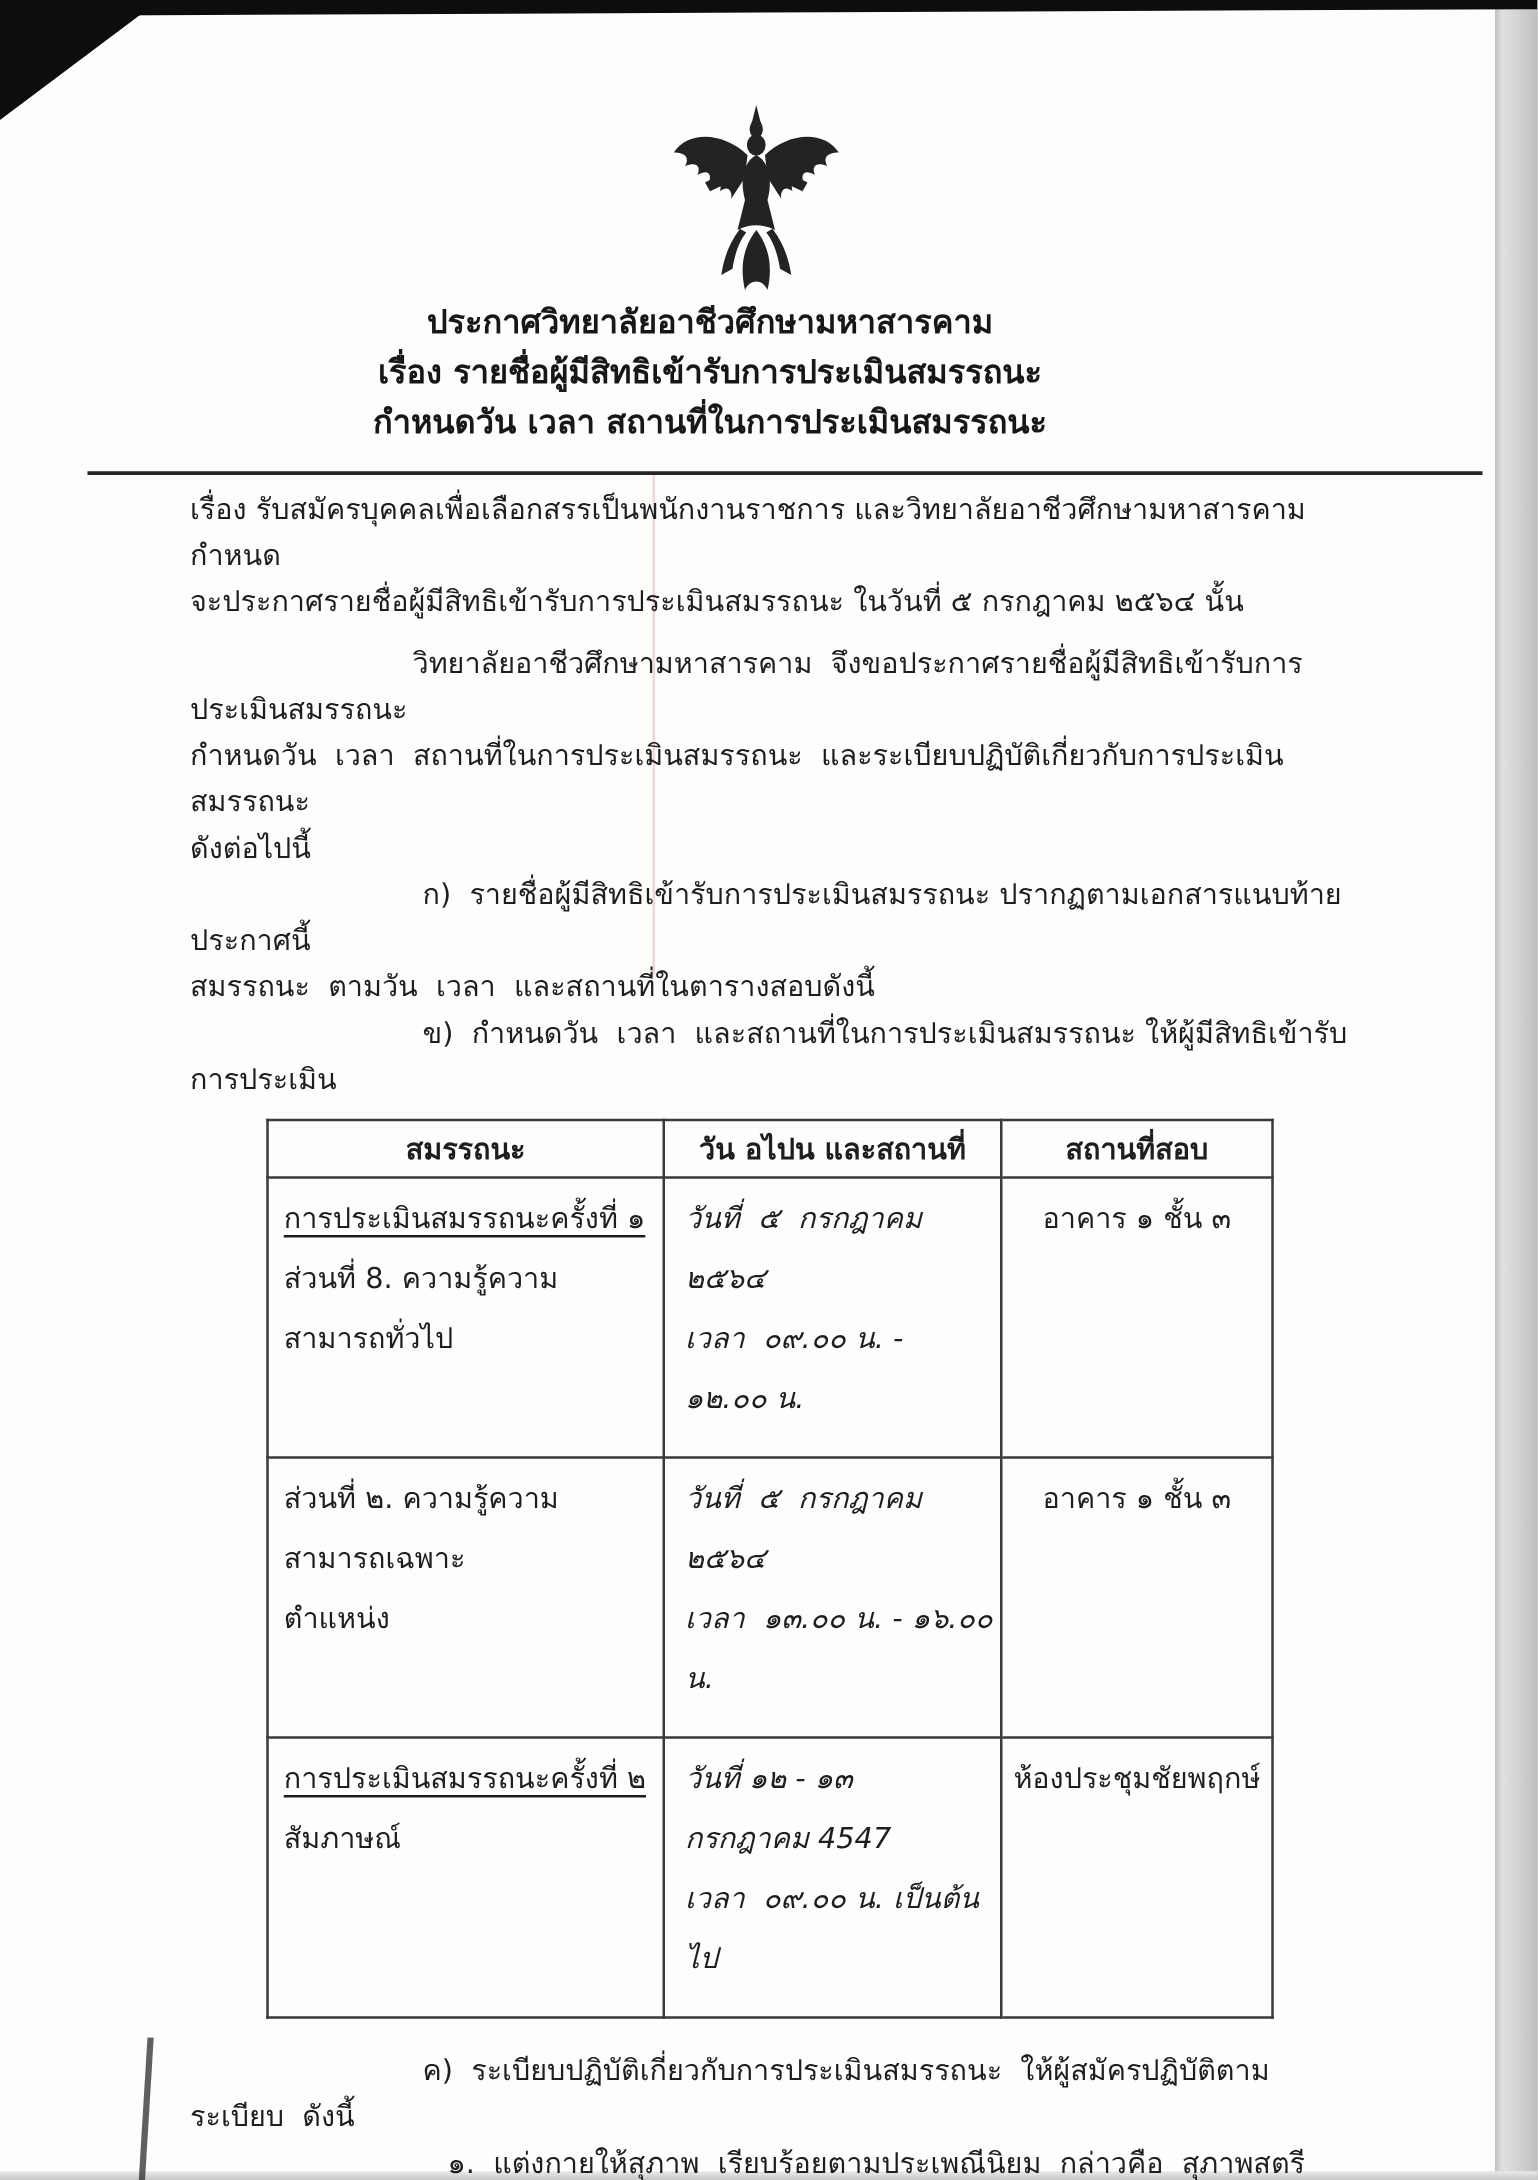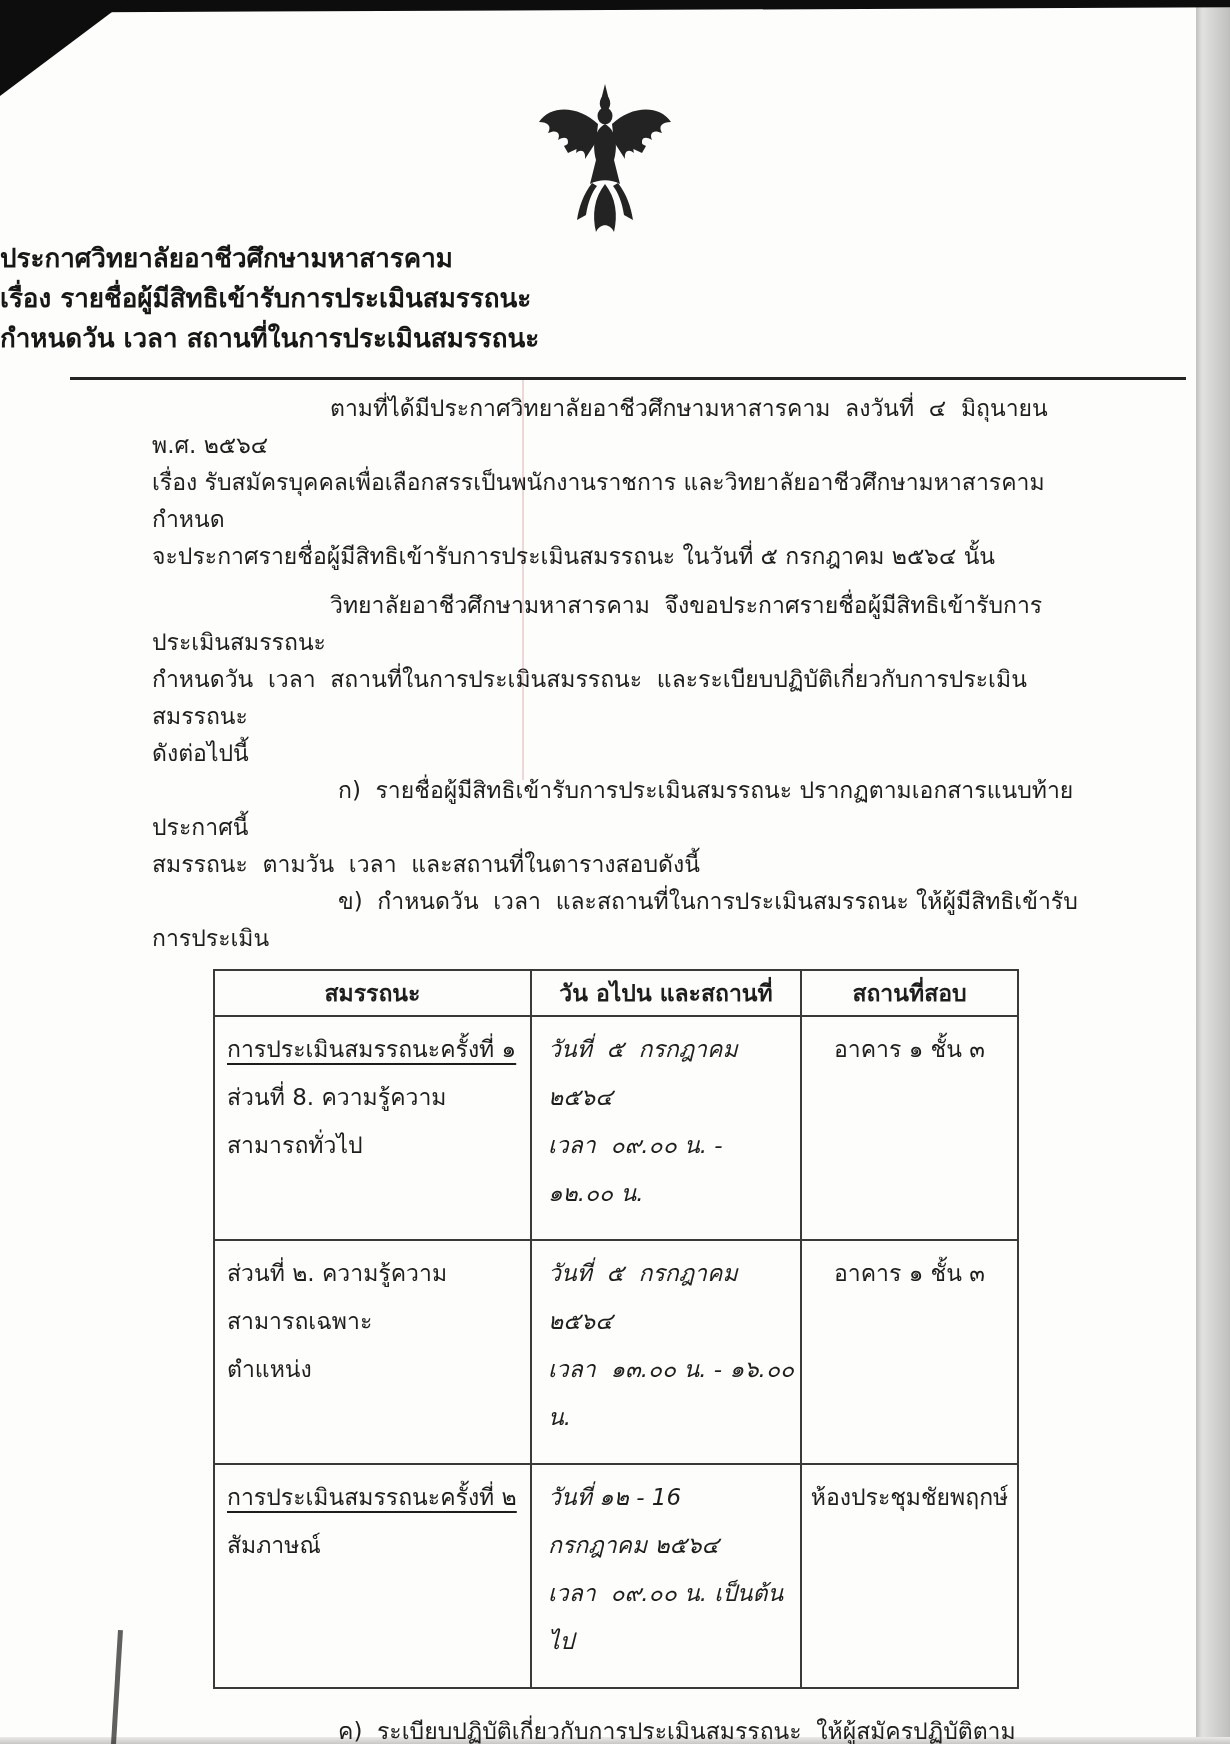--- a/index.html
+++ b/index.html
@@ -13,21 +13,21 @@
   .art{position:absolute;pointer-events:none;}
   .art-topstrip{top:-4px;left:-6px;width:1250px;height:14px;background:#0d0d0d;transform:rotate(-0.25deg);}
   .art-topleft{top:0;left:0;width:128px;height:96px;background:#0d0d0d;clip-path:polygon(0 0,100% 0,0 100%);}
   .art-leftsliver{left:114px;top:1630px;width:5px;height:130px;background:#2b2b2b;transform:rotate(3.5deg);opacity:.75;}
   .art-right{top:0;right:0;width:34px;height:1744px;background:linear-gradient(to right,#e9e9e7,#bfbfbd);box-shadow:inset 3px 0 4px rgba(0,0,0,.18);}
   .art-bottom{bottom:0;left:0;width:1230px;height:7px;background:linear-gradient(to bottom,#eceae8,#c9c7c5);}
   .art-fold{left:522px;top:380px;width:2px;height:400px;background:rgba(196,120,120,.28);}
   
   .emblem{position:absolute;left:533px;top:84px;width:144px;height:152px;}
   
-  .titles{position:absolute;top:238px;left:0;width:1136px;
+  .titles{position:absolute;top:238px;left:0;width:1136px;text-align:center;
           font-weight:bold;font-size:26px;line-height:40px;color:#171717;}
   .headrule{position:absolute;top:377px;left:70px;width:1116px;border-top:3px solid #262626;}
   
   .flow{position:absolute;left:152px;top:390px;width:934px;font-size:23px;}
   .ln{line-height:37px;white-space:pre-wrap;}
   .ind-p{text-indent:178px;}
   .ind-item{text-indent:186px;}
   .ind-num{text-indent:206px;}
   .gap-md{margin-top:12px;}
   .gap-lg{margin-top:24px;}
@@ -77,21 +77,20 @@
 
   <div class="titles">
     <div>ประกาศวิทยาลัยอาชีวศึกษามหาสารคาม</div>
     <div>เรื่อง  รายชื่อผู้มีสิทธิเข้ารับการประเมินสมรรถนะ</div>
     <div>กำหนดวัน เวลา สถานที่ในการประเมินสมรรถนะ</div>
   </div>
   <div class="headrule"></div>
 
   <div class="flow">
 
-    <div class="ln ind-p">ตามที่ได้มีประกาศวิทยาลัยอาชีวศึกษามหาสารคาม  ลงวันที่  ๔  มิถุนายน พ.ศ. ๒๕๖๔</div>
     <div class="ln">เรื่อง รับสมัครบุคคลเพื่อเลือกสรรเป็นพนักงานราชการ และวิทยาลัยอาชีวศึกษามหาสารคามกำหนด</div>
     <div class="ln">จะประกาศรายชื่อผู้มีสิทธิเข้ารับการประเมินสมรรถนะ ในวันที่ ๕ กรกฎาคม ๒๕๖๔ นั้น</div>
 
     <div class="ln ind-p gap-md">วิทยาลัยอาชีวศึกษามหาสารคาม  จึงขอประกาศรายชื่อผู้มีสิทธิเข้ารับการประเมินสมรรถนะ</div>
     <div class="ln">กำหนดวัน  เวลา  สถานที่ในการประเมินสมรรถนะ  และระเบียบปฏิบัติเกี่ยวกับการประเมินสมรรถนะ</div>
     <div class="ln">ดังต่อไปนี้</div>
 
     <div class="ln ind-item">ก)  รายชื่อผู้มีสิทธิเข้ารับการประเมินสมรรถนะ ปรากฏตามเอกสารแนบท้ายประกาศนี้</div>
     <div class="ln">สมรรถนะ  ตามวัน  เวลา  และสถานที่ในตารางสอบดังนี้</div>
     <div class="ln ind-item">ข)  กำหนดวัน  เวลา  และสถานที่ในการประเมินสมรรถนะ ให้ผู้มีสิทธิเข้ารับการประเมิน</div>
@@ -135,21 +134,21 @@
           <td class="c3">
             <div class="tl">อาคาร ๑ ชั้น ๓</div>
           </td>
         </tr>
         <tr class="r3">
           <td class="c1">
             <div class="tl u">การประเมินสมรรถนะครั้งที่ ๒</div>
             <div class="tl">สัมภาษณ์</div>
           </td>
           <td class="c2">
-            <div class="tl">วันที่ ๑๒ - 16  กรกฎาคม ๒๕๖๔</div>
+            <div class="tl">วันที่ ๑๒ - ๑๓  กรกฎาคม 4547</div>
             <div class="tl">เวลา  ๐๙.๐๐ น. เป็นต้นไป</div>
           </td>
           <td class="c3">
             <div class="tl">ห้องประชุมชัยพฤกษ์</div>
           </td>
         </tr>
       </tbody>
     </table>
 
     <div class="ln ind-item gap-lg">ค)  ระเบียบปฏิบัติเกี่ยวกับการประเมินสมรรถนะ  ให้ผู้สมัครปฏิบัติตามระเบียบ  ดังนี้</div>

